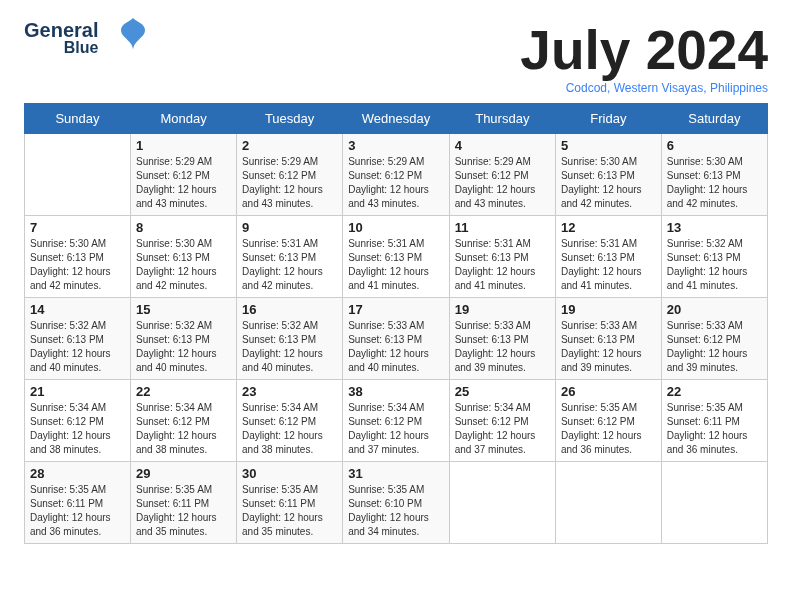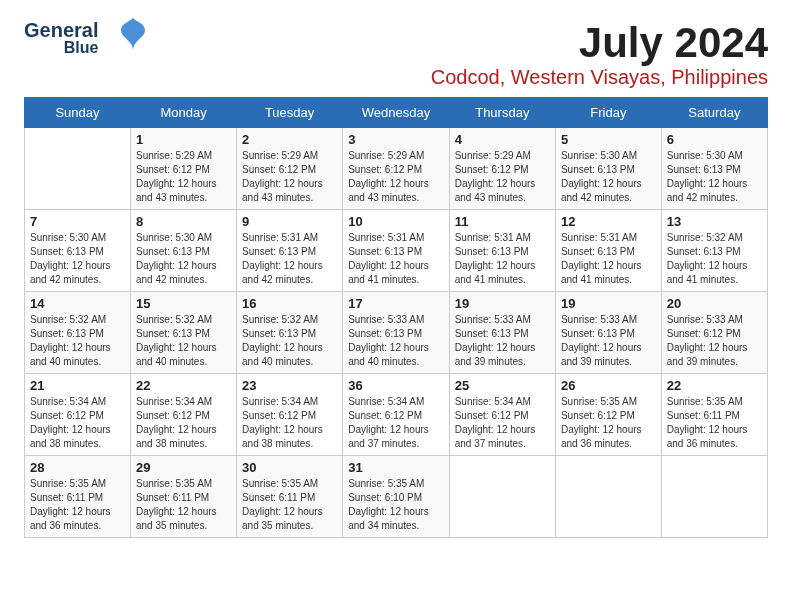--- a/index.html
+++ b/index.html
@@ -24,28 +24,28 @@
     .logo-text {
       font-size: 22px;
       font-weight: bold;
       color: #1a3a5c;
       line-height: 1;
     }
     .title-area {
       text-align: right;
     }
     .month-year {
-      font-size: 42px;
+      font-size: 55px;
       font-weight: bold;
       color: #222;
       line-height: 1.1;
     }
     .location {
-      font-size: 20px;
-      color: #b91c1c;
+      font-size: 12px;
+      color: #3b82f6;
     }
     table {
       width: 100%;
       border-collapse: collapse;
       font-size: 11px;
     }
     thead tr th {
       background-color: #2a6db5;
       color: #fff;
       padding: 7px 8px;
@@ -210,21 +210,21 @@
         </td>
         <td>
           <span class="day-num">22</span>
           <div class="day-info">Sunrise: 5:34 AM<br>Sunset: 6:12 PM<br>Daylight: 12 hours and 38 minutes.</div>
         </td>
         <td>
           <span class="day-num">23</span>
           <div class="day-info">Sunrise: 5:34 AM<br>Sunset: 6:12 PM<br>Daylight: 12 hours and 38 minutes.</div>
         </td>
         <td>
-          <span class="day-num">36</span>
+          <span class="day-num">38</span>
           <div class="day-info">Sunrise: 5:34 AM<br>Sunset: 6:12 PM<br>Daylight: 12 hours and 37 minutes.</div>
         </td>
         <td>
           <span class="day-num">25</span>
           <div class="day-info">Sunrise: 5:34 AM<br>Sunset: 6:12 PM<br>Daylight: 12 hours and 37 minutes.</div>
         </td>
         <td>
           <span class="day-num">26</span>
           <div class="day-info">Sunrise: 5:35 AM<br>Sunset: 6:12 PM<br>Daylight: 12 hours and 36 minutes.</div>
         </td>

